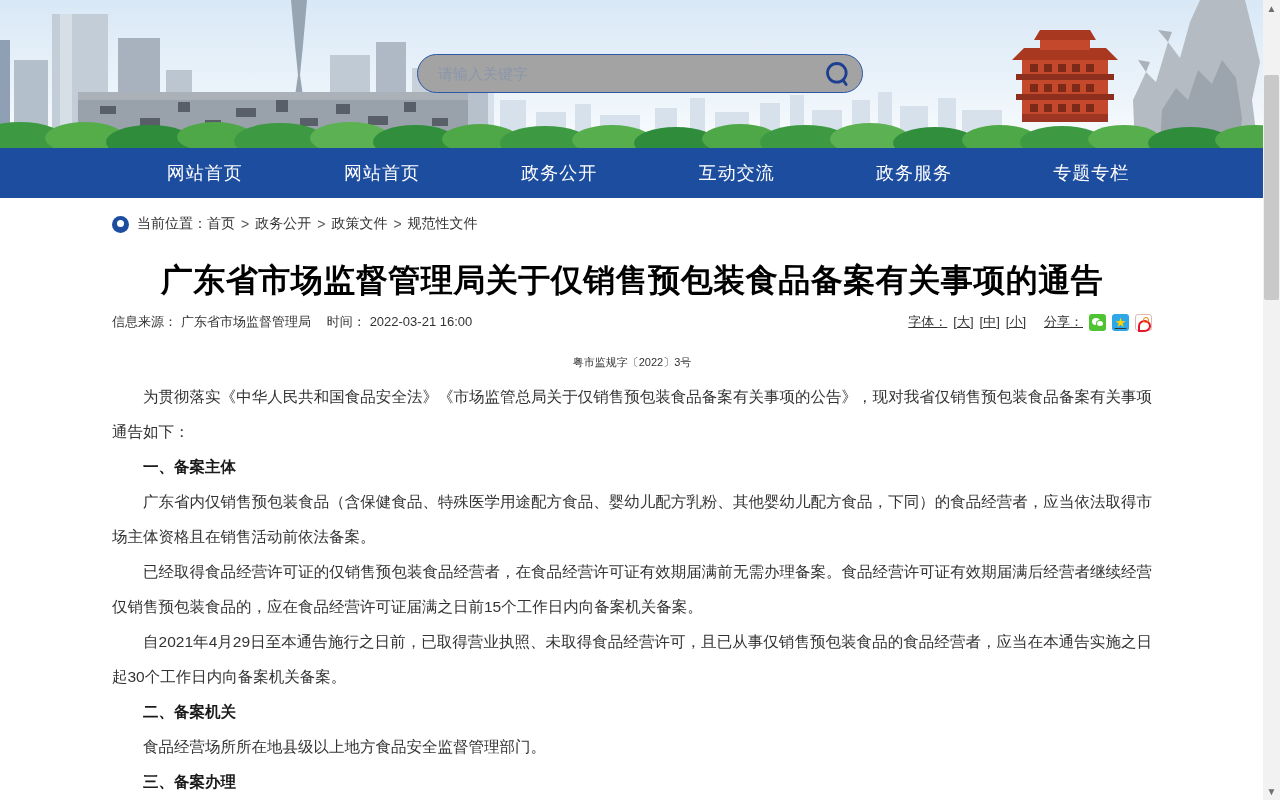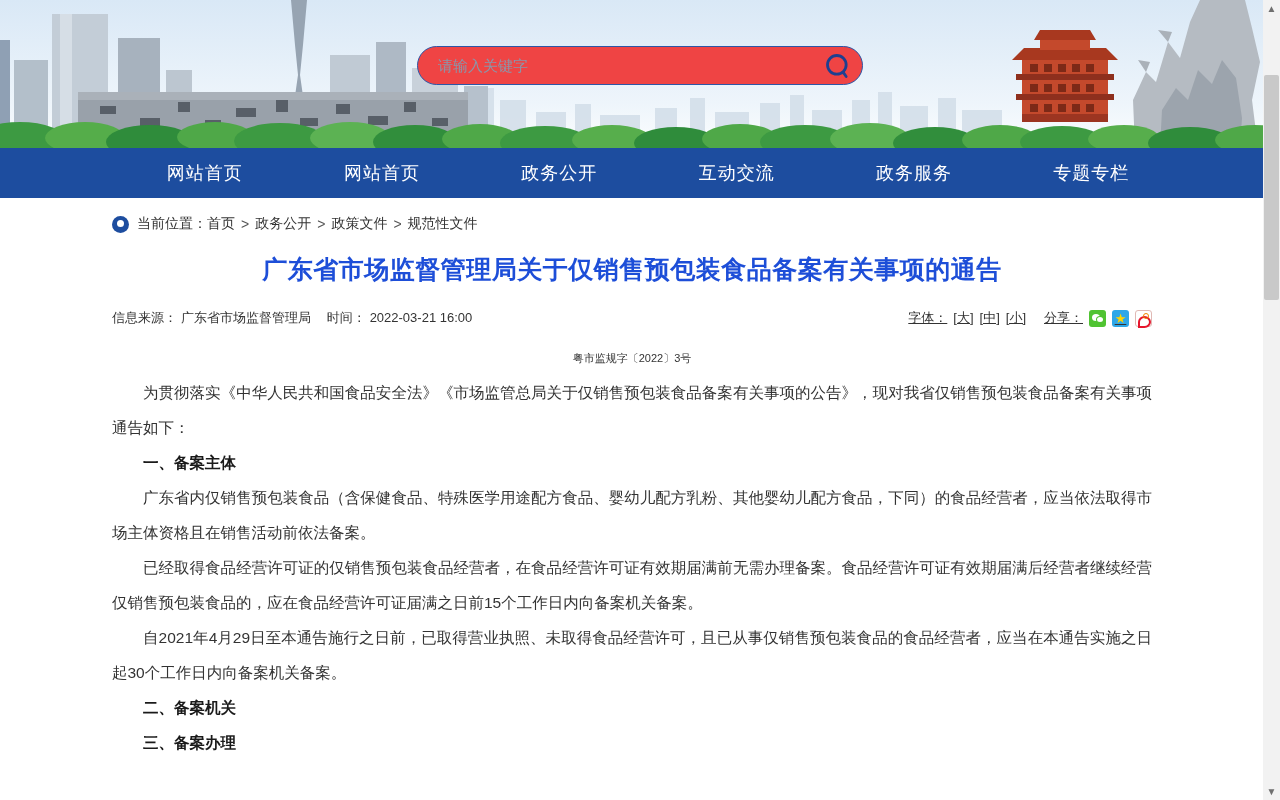--- a/index.html
+++ b/index.html
@@ -2,22 +2,22 @@
 <html><head>
 <meta charset="utf-8">
 <style>
   * { margin:0; padding:0; box-sizing:border-box; }
   html,body { width:1280px; height:800px; overflow:hidden; background:#fff;
     font-family:"Liberation Sans","DejaVu Sans",sans-serif; }
 
   
   .banner { position:relative; width:100%; height:148px; overflow:hidden; }
   .banner svg { display:block; width:100%; height:148px; }
-  .search-pill { position:absolute; top:46px; left:50%; transform:translateX(-50%);
-    width:446px; height:39px; background:#ef4444; border:1px solid #2d56a6;
+  .search-pill { position:absolute; top:54px; left:50%; transform:translateX(-50%);
+    width:446px; height:39px; background:#a3a3a3; border:1px solid #2d56a6;
     border-radius:20px; display:flex; align-items:center; padding:0 10px 0 20px; }
   .search-pill input { flex:1; border:none; outline:none; font-size:15px;
     color:#333; background:transparent; font-family:inherit; }
   .search-pill input::placeholder { color:#8a97ab; }
   .search-btn { width:28px; height:28px; border:none; background:transparent;
     cursor:pointer; display:flex; align-items:center; justify-content:center; }
 
   
   .navbar { width:100%; height:50px; background:#1d4d9f;padding-left:16px; }
   .nav-inner { height:50px; margin:0 100px; display:flex; }
@@ -28,24 +28,24 @@
   .main-wrap { width:1040px; margin:0 auto; padding-top:17px; margin-right:128px; margin-left:112px; }
 
   .breadcrumb { display:flex; align-items:center; font-size:14px; color:#333; }
   .pin-icon { width:17px; height:17px; border-radius:50%; background:#1d4d9f;
     position:relative; margin-right:8px; flex:0 0 auto; }
   .pin-icon::after { content:""; position:absolute; left:5px; top:4px; width:7px; height:7px;
     border-radius:50%; background:#fff; }
   .crumb-sep { margin:0 6px; color:#555; }
   .crumb-link { color:#333; cursor:pointer; }
 
-  .article-title { margin-top:20px; text-align:center; font-size:25px; font-weight:bold;
-    color:#1d4ed8; letter-spacing:0.5px; }
-
-  .meta-row { margin-top:23px; display:flex; justify-content:space-between;
+  .article-title { margin-top:26px; text-align:center; font-size:32px; font-weight:bold;
+    color:#000000; letter-spacing:0.5px; }
+
+  .meta-row { margin-top:10px; display:flex; justify-content:space-between;
     align-items:center; font-size:13px; color:#333; }
   .meta-left span { margin-right:4px; }
   .meta-right { display:flex; align-items:center; gap:6px;text-decoration:underline; }
   .font-size-btn { cursor:pointer; color:#333; }
   .share-label { margin-left:12px; }
   .share-icon { width:17px; height:17px; border-radius:3px; display:inline-block;
     position:relative; cursor:pointer; }
   .share-wechat { background:#50c332; }
   .share-wechat::before { content:""; position:absolute; left:3px; top:4px; width:8px;
     height:7px; background:#fff; border-radius:50%; }
@@ -259,20 +259,21 @@
 
   <div class="doc-number">粤市监规字〔2022〕3号</div>
 
   <div class="article-body">
     <p>为贯彻落实《中华人民共和国食品安全法》《市场监管总局关于仅销售预包装食品备案有关事项的公告》，现对我省仅销售预包装食品备案有关事项通告如下：</p>
     <p class="heading">一、备案主体</p>
     <p>广东省内仅销售预包装食品（含保健食品、特殊医学用途配方食品、婴幼儿配方乳粉、其他婴幼儿配方食品，下同）的食品经营者，应当依法取得市场主体资格且在销售活动前依法备案。</p>
     <p>已经取得食品经营许可证的仅销售预包装食品经营者，在食品经营许可证有效期届满前无需办理备案。食品经营许可证有效期届满后经营者继续经营仅销售预包装食品的，应在食品经营许可证届满之日前15个工作日内向备案机关备案。</p>
     <p>自2021年4月29日至本通告施行之日前，已取得营业执照、未取得食品经营许可，且已从事仅销售预包装食品的食品经营者，应当在本通告实施之日起30个工作日内向备案机关备案。</p>
     <p class="heading">二、备案机关</p>
+    <p>食品经营场所所在地县级以上地方食品安全监督管理部门。</p>
     <p class="heading">三、备案办理</p>
 
   </div>
 </div>
 
 <div class="scrollbar">
   <div class="sb-arrow up">▲</div>
   <div class="sb-thumb"></div>
   <div class="sb-arrow down">▼</div>
 </div>

